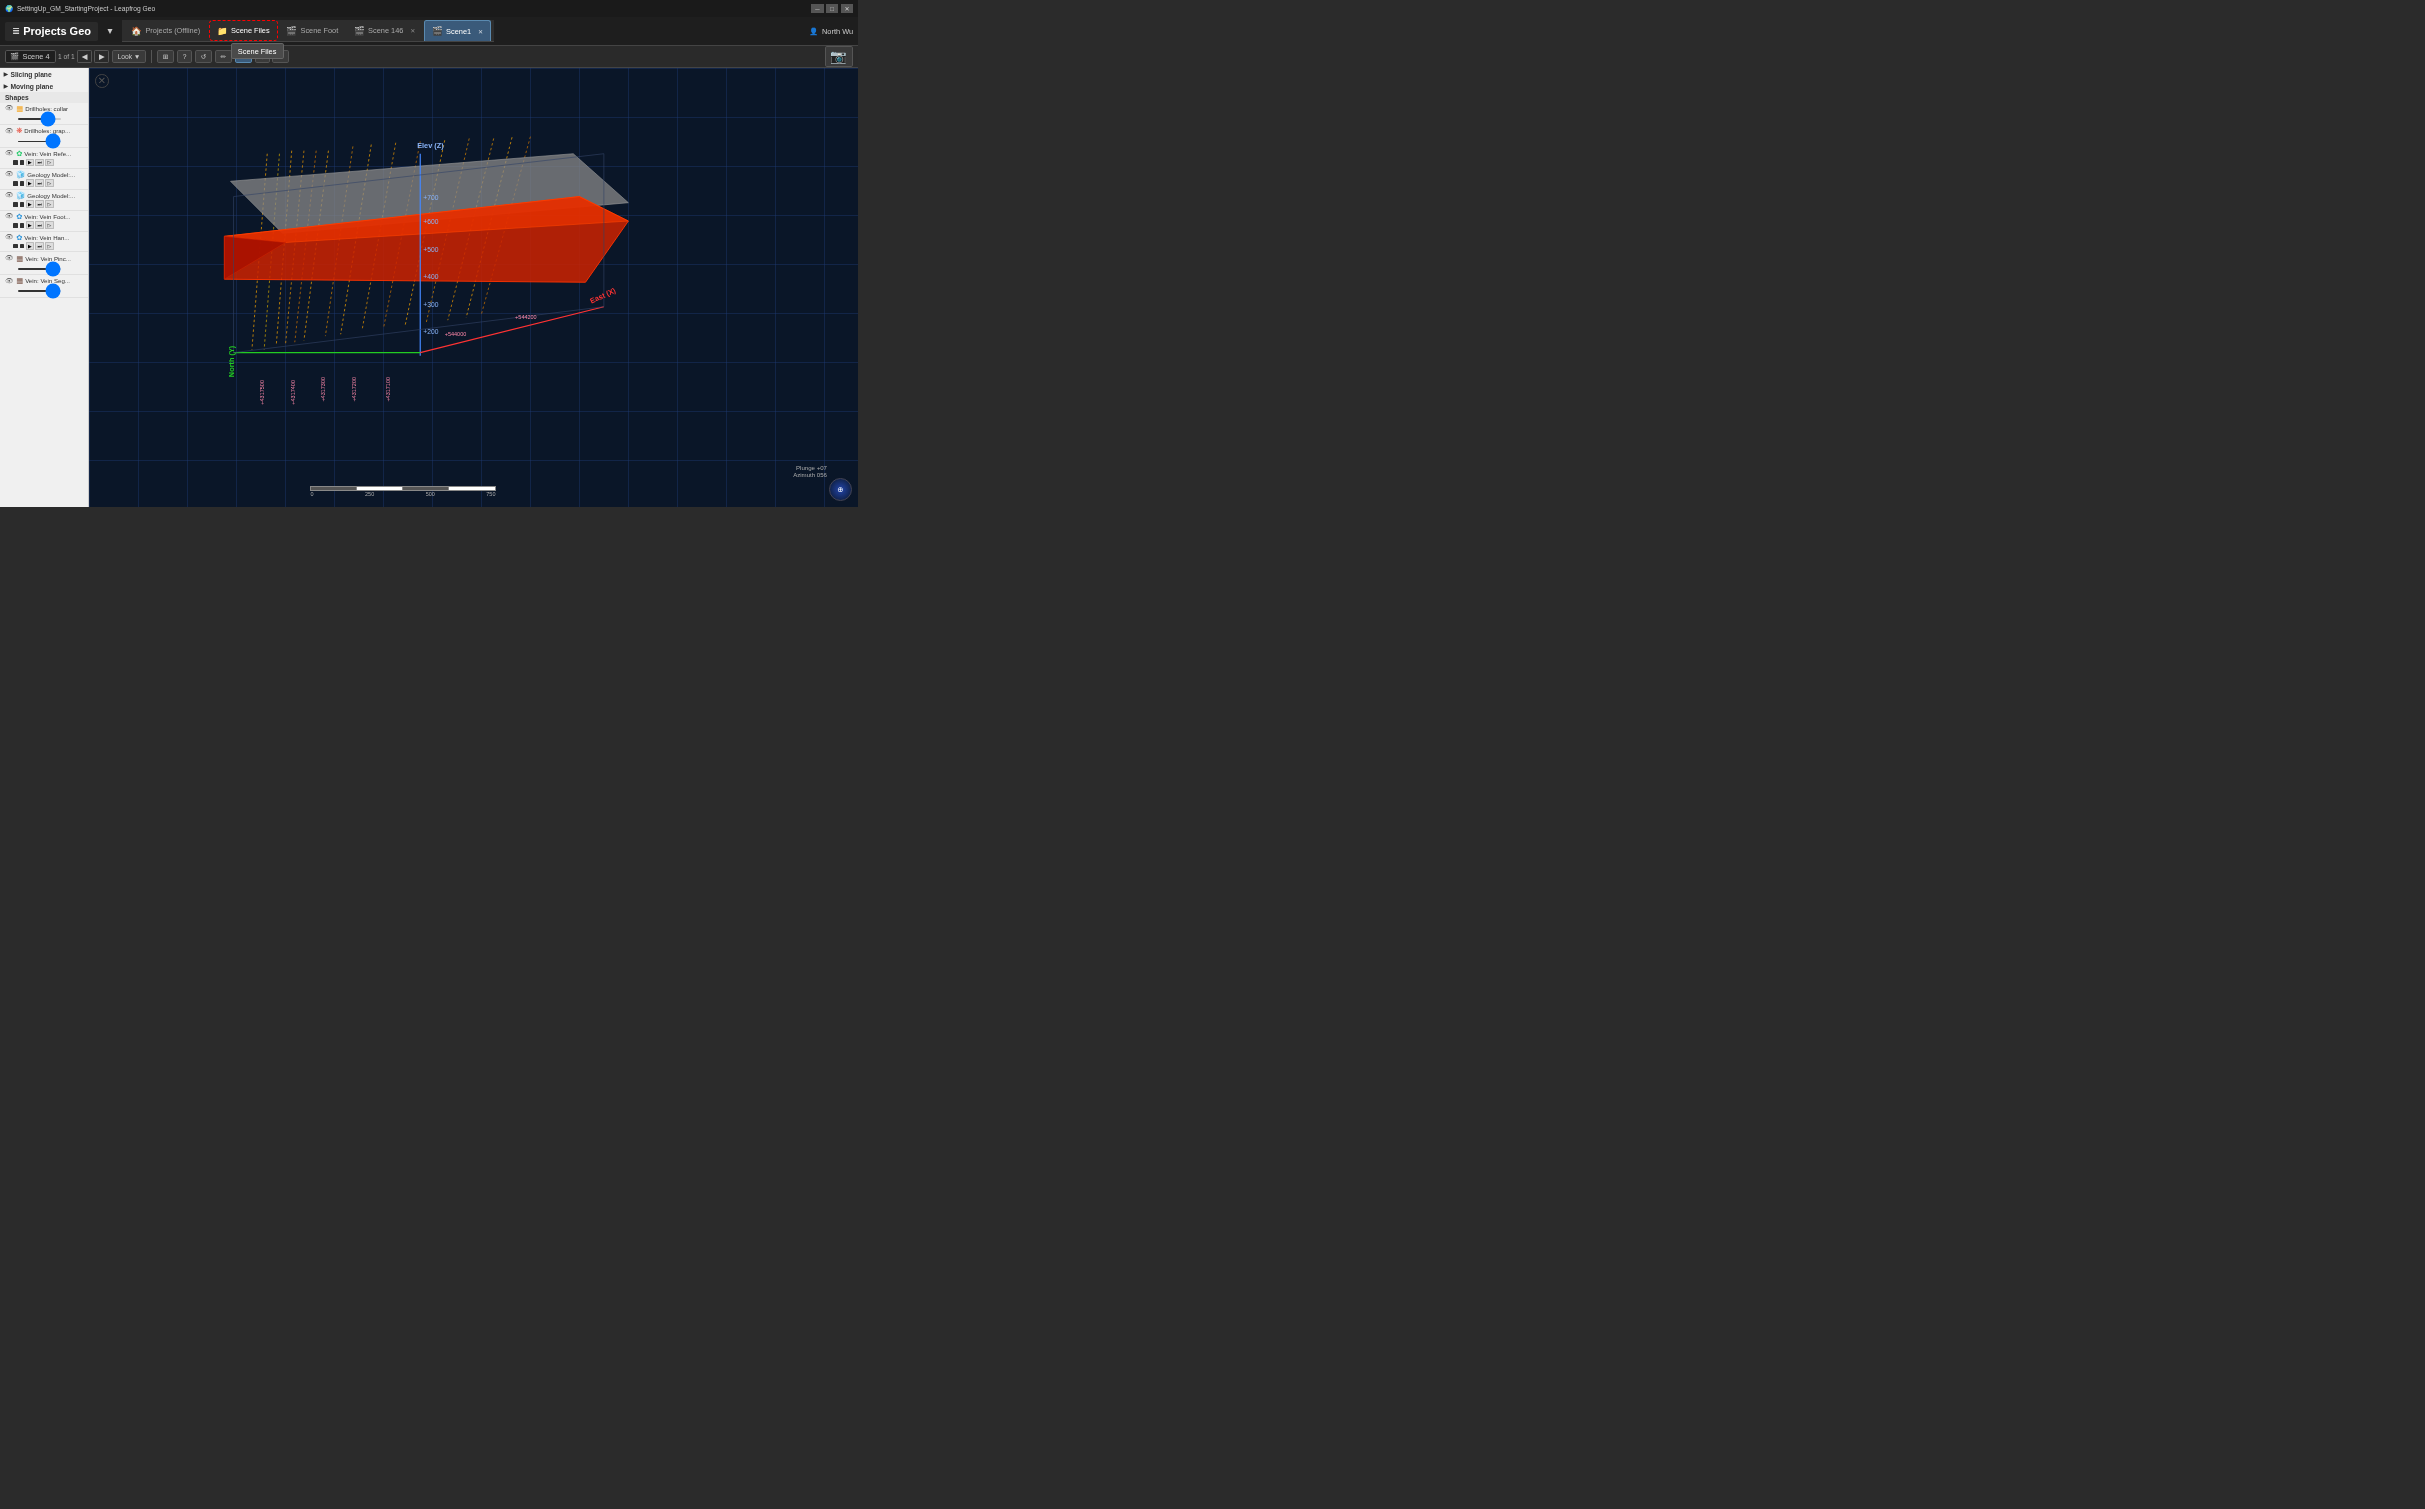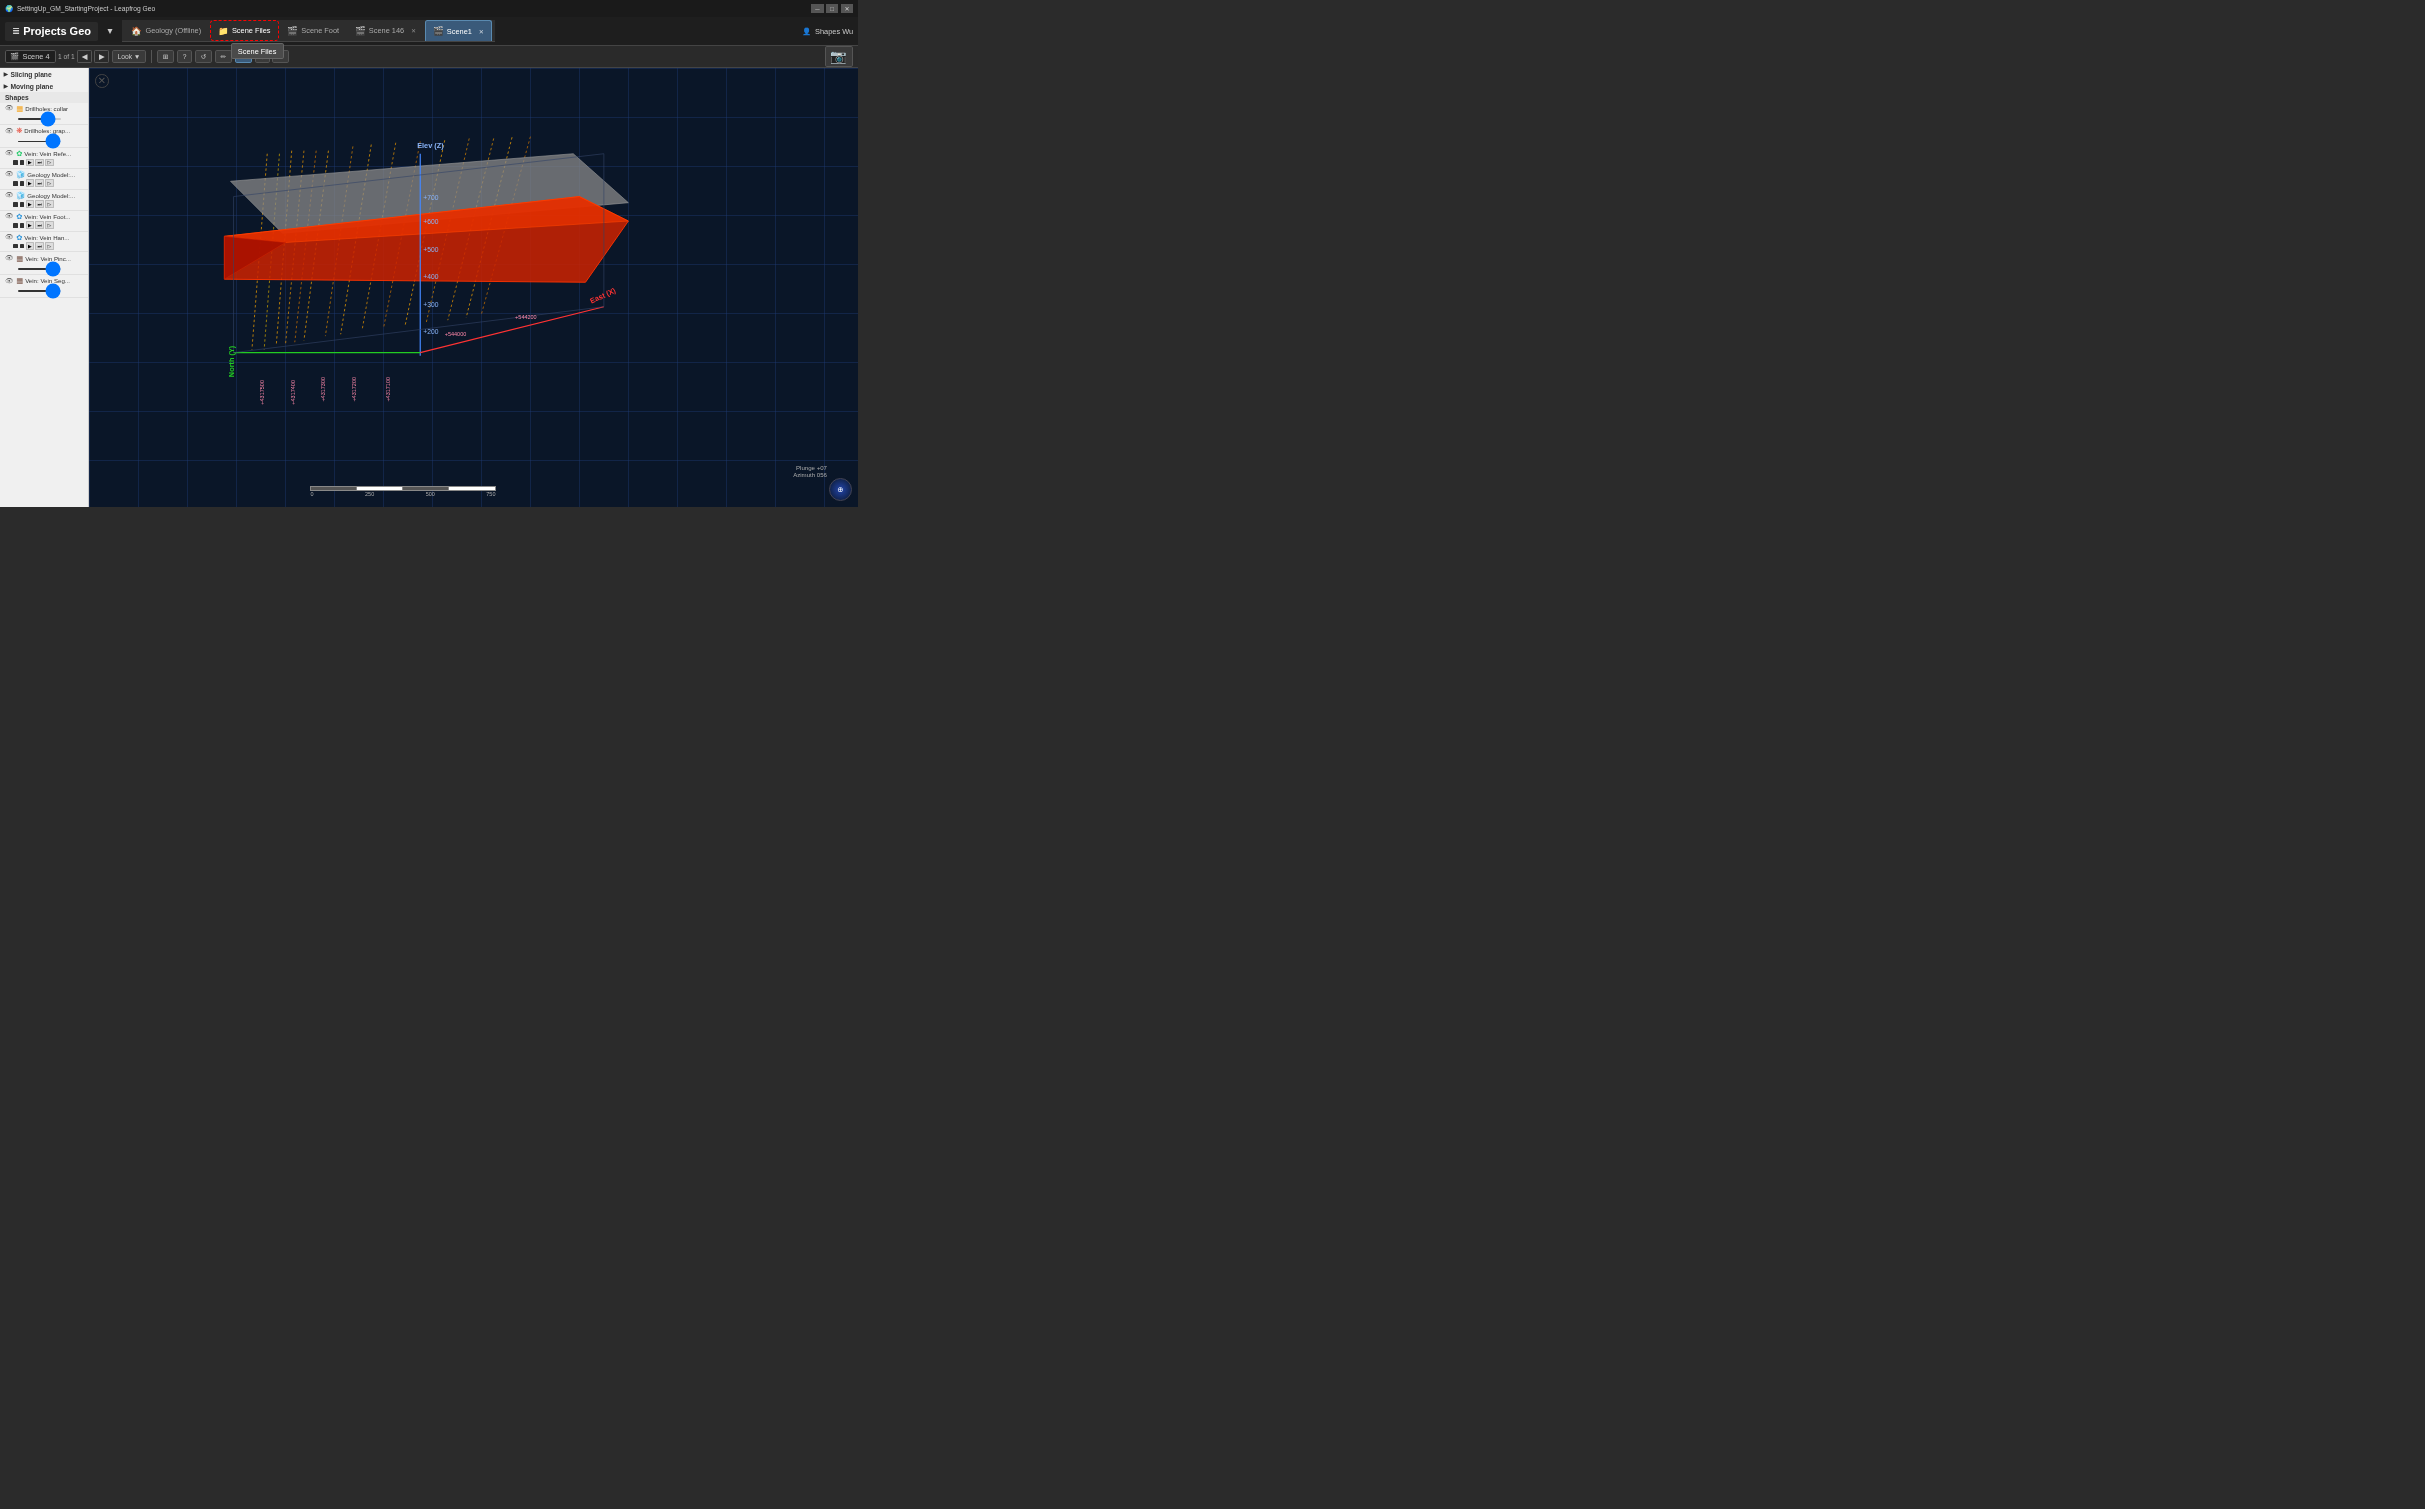--- a/index.html
+++ b/index.html
@@ -177,21 +177,21 @@
 <div id="appheader">
   <div id="app-logo">
     <span id="app-logo-icon">≡</span>
     <span>Projects Geo</span>
   </div>
   <button class="app-dropdown-btn">▼</button>
 
   <div id="tabsrow">
     <div class="tab-item">
       <span class="tab-icon">🏠</span>
-      <span>Geology (Offline)</span>
+      <span>Projects (Offline)</span>
     </div>
     <div class="tab-item highlighted">
       <span class="tab-icon">📁</span>
       <span>Scene Files</span>
     </div>
     <div class="tab-item">
       <span class="tab-icon">🎬</span>
       <span>Scene Foot</span>
     </div>
     <div class="tab-item">
@@ -205,21 +205,21 @@
       <span class="tab-close">✕</span>
     </div>
 
     <div id="scene-files-tooltip">
       <span>Scene Files</span>
     </div>
   </div>
 
   <div id="user-area">
     <span>👤</span>
-    <span>Shapes Wu</span>
+    <span>North Wu</span>
   </div>
 </div>
 
 <div id="toolbar">
   <div class="scene-info">
     <span>🎬</span>
     <span>Scene 4</span>
   </div>
   <span style="color:#aaa; font-size:6.7px;">1 of 1</span>
   <button class="nav-btn">◀</button>

